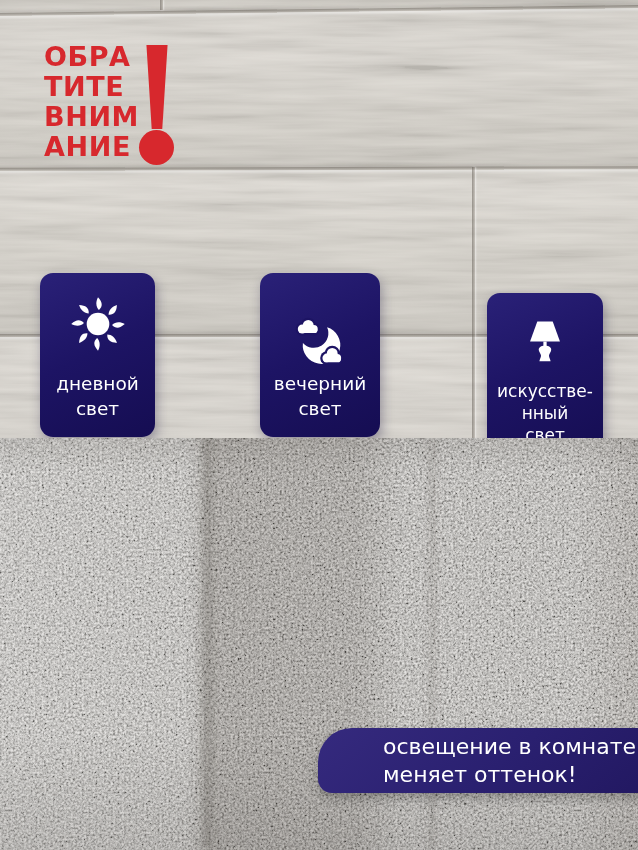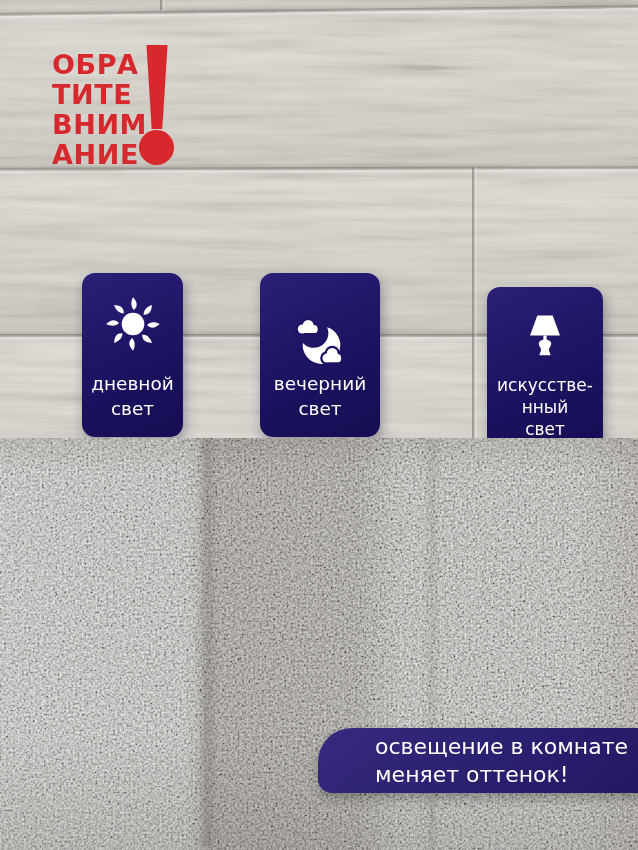--- a/index.html
+++ b/index.html
@@ -21,41 +21,41 @@
   .seam-top{top:9px;transform:rotate(-.7deg);}
   .seam-mid{top:167px;transform:rotate(-.15deg);}
   .seam-low{top:334px;}
   .seam-v{position:absolute;width:3px;
     background:linear-gradient(90deg,rgba(95,89,81,.55),rgba(170,164,156,.35));
     box-shadow:1px 0 2px rgba(255,255,255,.5);}
   .seam-v1{left:160px;top:0;height:10px;}
   .seam-v2{left:472px;top:167px;height:271px;}
 
   
-  .headline{position:absolute;left:36px;top:34px;margin:16px;
+  .headline{position:absolute;left:36px;top:34px;margin:8px;
     font-size:27px;line-height:30px;font-weight:800;letter-spacing:.6px;
     color:#d7282d;white-space:pre-line;text-transform:uppercase;}
   .bang-bar{position:absolute;left:145px;top:45px;width:24px;height:84px;
     background:#d7282d;clip-path:polygon(6% 0,94% 0,72% 100%,28% 100%);}
   .bang-dot{position:absolute;left:139px;top:130px;width:35px;height:35px;
     border-radius:50%;background:#d7282d;}
   .notice-text{position:absolute;left:183px;top:34px;width:260px;margin:0;
     font-size:16px;line-height:21.5px;font-weight:500;letter-spacing:-.2px;
     color:#3c3c3c;white-space:pre-line;}
   .notice-text .red{color:#d7282d;}
 
   
   .card{position:absolute;top:273px;height:164px;border-radius:13px;
     background:linear-gradient(155deg,#2a2178 0%,#1d1464 48%,#150d52 100%);
     box-shadow:2px 5px 12px rgba(25,20,60,.35);
     display:flex;flex-direction:column;align-items:center;justify-content:space-between;
     padding:22px 5px 15px;}
-  .card-1{left:40px;width:101px;margin-left:42px;}
+  .card-1{left:40px;width:115px;}
   .card-2{left:260px;width:120px;justify-content:flex-end;}
-  .card-3{left:487px;width:116px;top:287px;height:162px;padding-top:20px;padding-bottom:9px;}
+  .card-3{left:487px;width:116px;top:293px;height:162px;padding-top:20px;padding-bottom:9px;}
   .card .icon{width:58px;height:58px;flex:0 0 auto;}
   .card .icon svg{width:100%;height:100%;display:block;}
   .card .label{color:#ffffff;font-size:18.5px;line-height:1.35;text-align:center;
     white-space:pre-line;font-weight:400;}
   .card-3 .label{font-size:17px;line-height:1.3;}
 
   
   .carpet{position:absolute;left:0;top:438px;width:638px;height:412px;overflow:hidden;
     background:#b3afa8;}
   .carpet-bands{position:absolute;inset:0;
@@ -70,21 +70,21 @@
   .carpet-vignette{position:absolute;inset:0;
     background:linear-gradient(180deg,rgba(85,80,73,.12) 0,rgba(0,0,0,0) 34px,
       rgba(0,0,0,0) 72%,rgba(60,55,50,.12) 100%);}
 
   
   .banner{position:absolute;left:318px;top:290px;width:330px;height:65px;
     border-radius:34px 0 0 14px;
     background:linear-gradient(140deg,#352a7e 0%,#2a2070 55%,#221861 100%);
     box-shadow:0 5px 12px rgba(0,0,0,.28);
     display:flex;align-items:center;}
-  .banner-text{margin:0;padding-left:57px;color:#ffffff;font-size:22px;
+  .banner-text{margin:8px;padding-left:57px;color:#ffffff;font-size:22px;
     line-height:28px;font-weight:500;white-space:pre-line;}
 </style>
 </head>
 <body>
 
 <div class="page">
 
   <section class="wood">
     <svg class="tex" width="638" height="438" aria-hidden="true">
       <defs>

